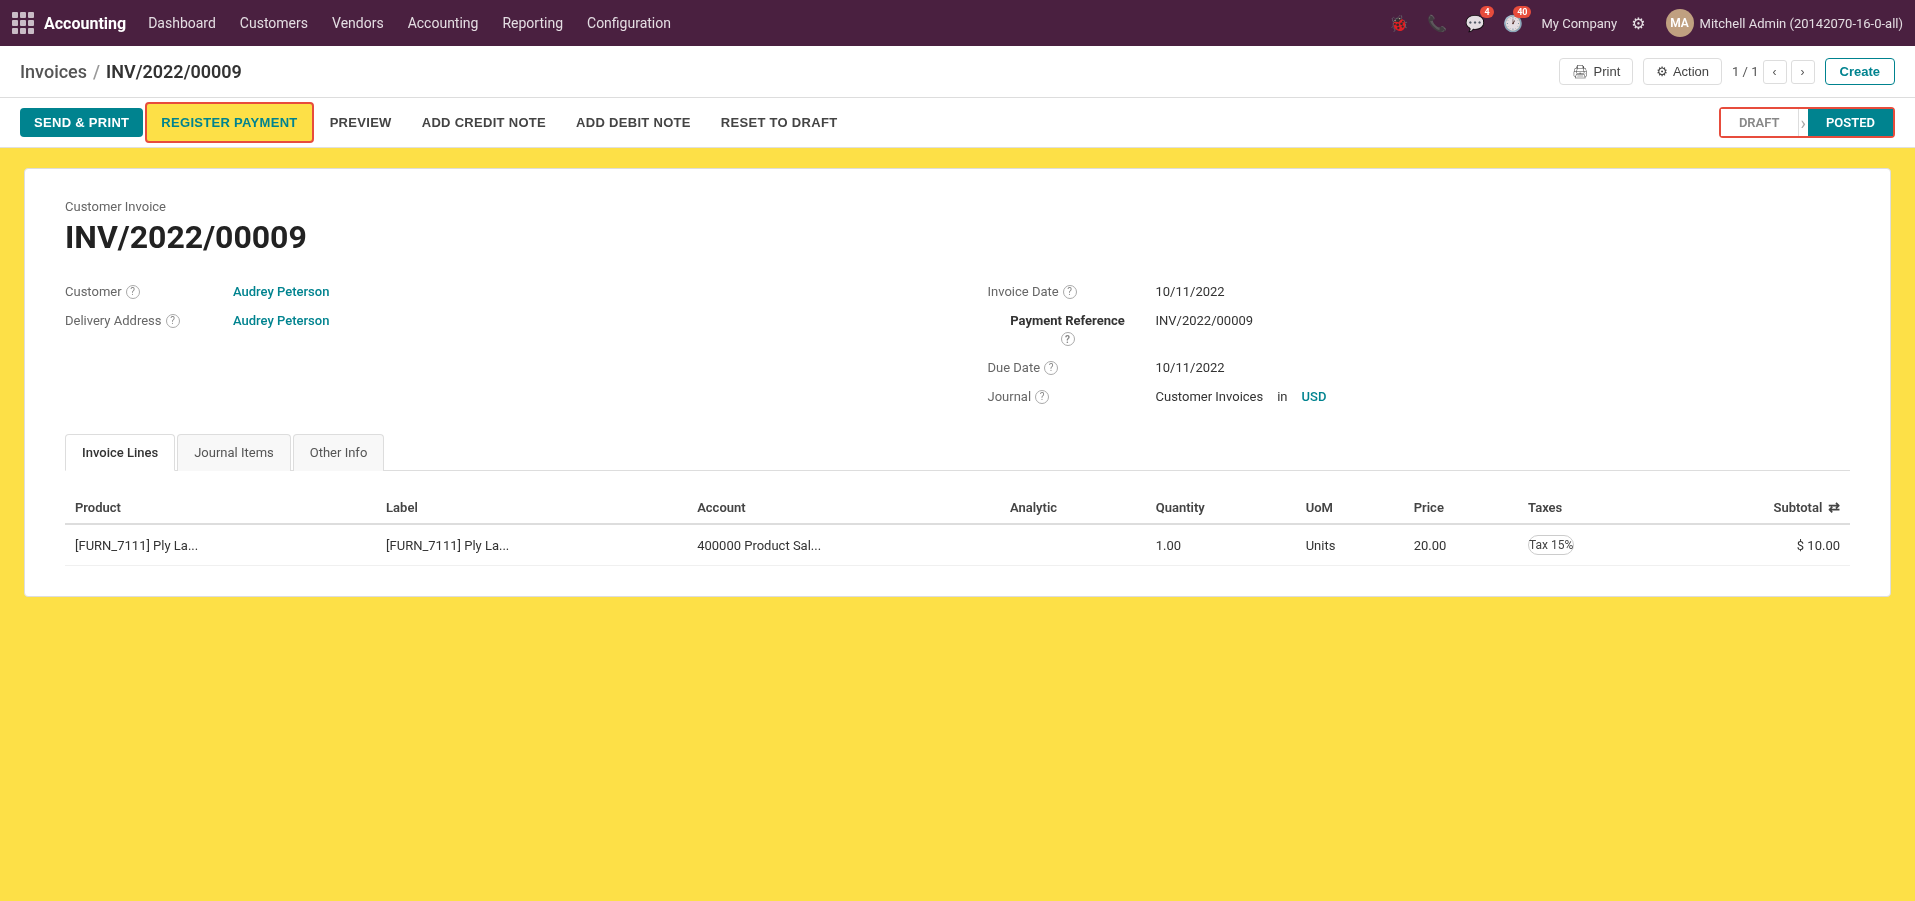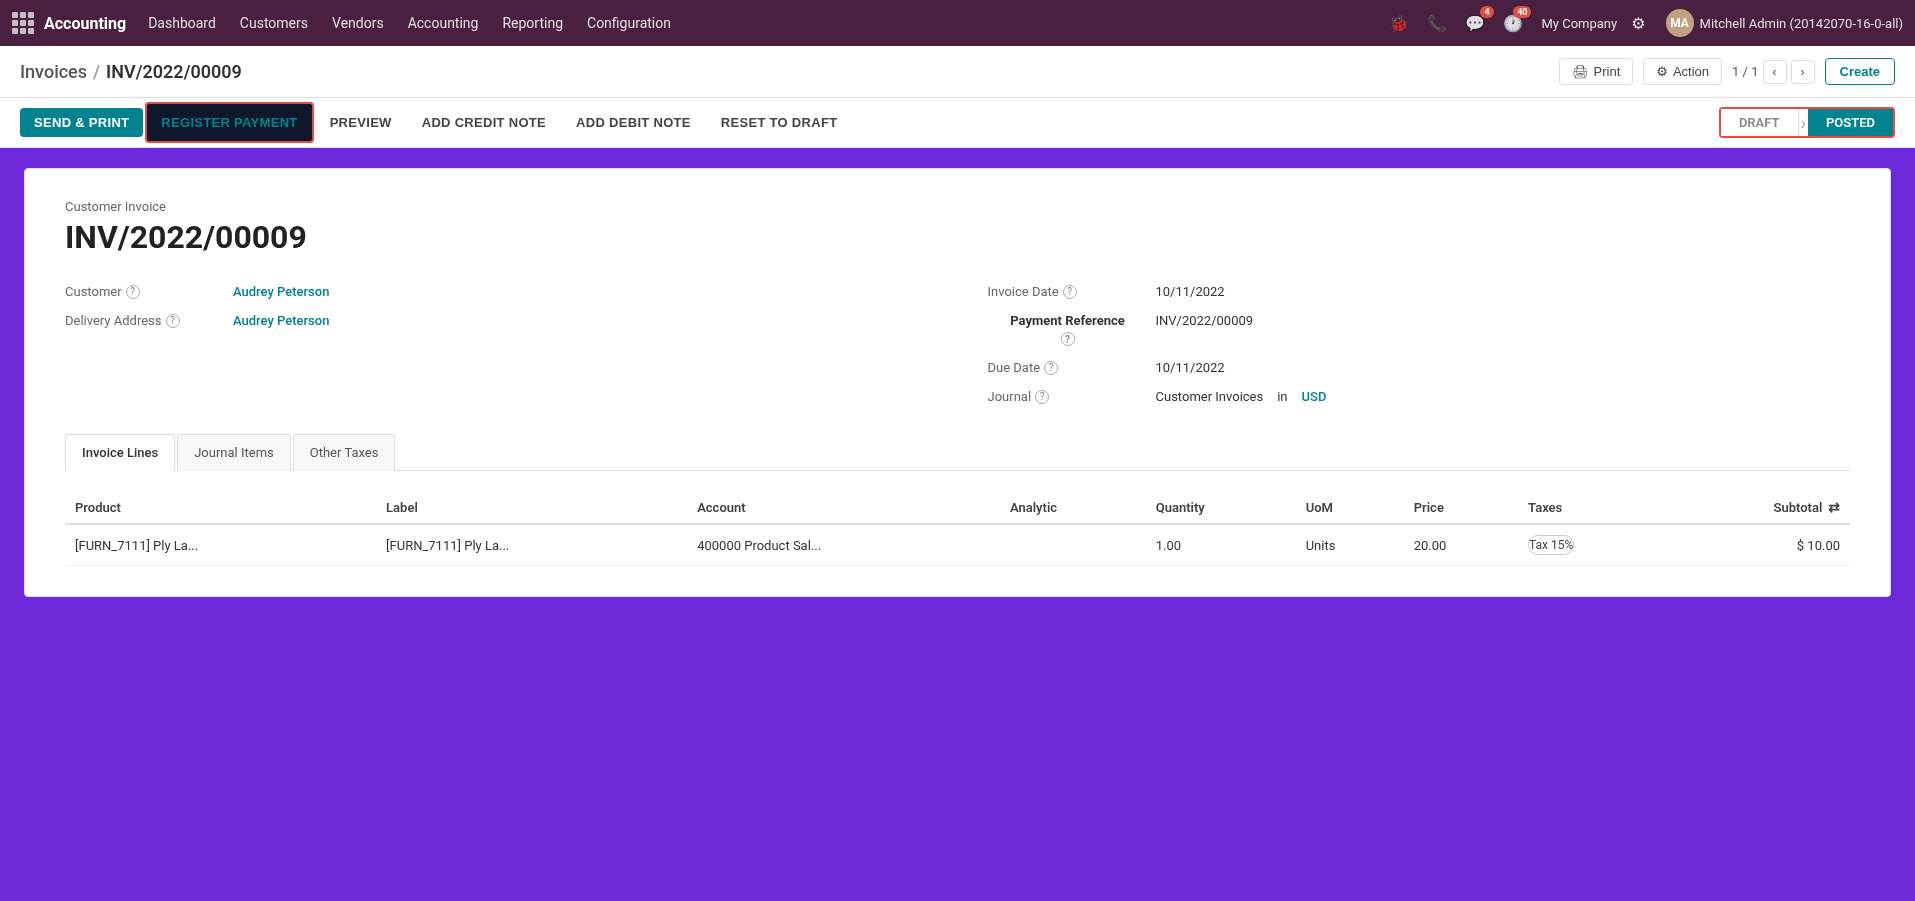--- a/index.html
+++ b/index.html
@@ -186,21 +186,21 @@
       border: none;
       border-radius: 4px;
       padding: 7px 14px;
       font-size: 13px;
       font-weight: 700;
       cursor: pointer;
       text-transform: uppercase;
       letter-spacing: 0.3px;
     }
     .btn-teal-outline {
-      background: #0f172a;
+      background: #fde047;
       color: #00838f;
       border: 2px solid #00838f;
       border-radius: 4px;
       padding: 11px 14px;
       font-size: 13px;
       font-weight: 700;
       cursor: pointer;
       text-transform: uppercase;
       letter-spacing: 0.3px;
     }
@@ -245,21 +245,21 @@
       font-size: 18px;
       display: flex;
       align-items: center;
       padding: 0 2px;
       background: #fff;
     }
 
     
     .main-content {
       padding: 20px 24px;
-      background: #6d28d9;
+      background: #fde047;
       min-height: calc(100vh - 148px);
     }
     .invoice-card {
       background: #fff;
       border: 1px solid #ddd;
       border-radius: 4px;
       padding: 30px 40px;
     }
     .invoice-type-label {
       font-size: 13px;
@@ -534,21 +534,21 @@
           <span class="field-value-plain">Customer Invoices</span>
           <span class="field-value-plain" style="margin-left:6px;">in</span>
           <a class="field-value-link" style="margin-left:6px;">USD</a>
         </div>
       </div>
     </div>
 
     <div class="tabs">
       <div class="tab active">Invoice Lines</div>
       <div class="tab">Journal Items</div>
-      <div class="tab">Other Taxes</div>
+      <div class="tab">Other Info</div>
     </div>
 
     <table class="invoice-table">
       <thead>
         <tr>
           <th>Product</th>
           <th>Label</th>
           <th>Account</th>
           <th>Analytic</th>
           <th>Quantity</th>

